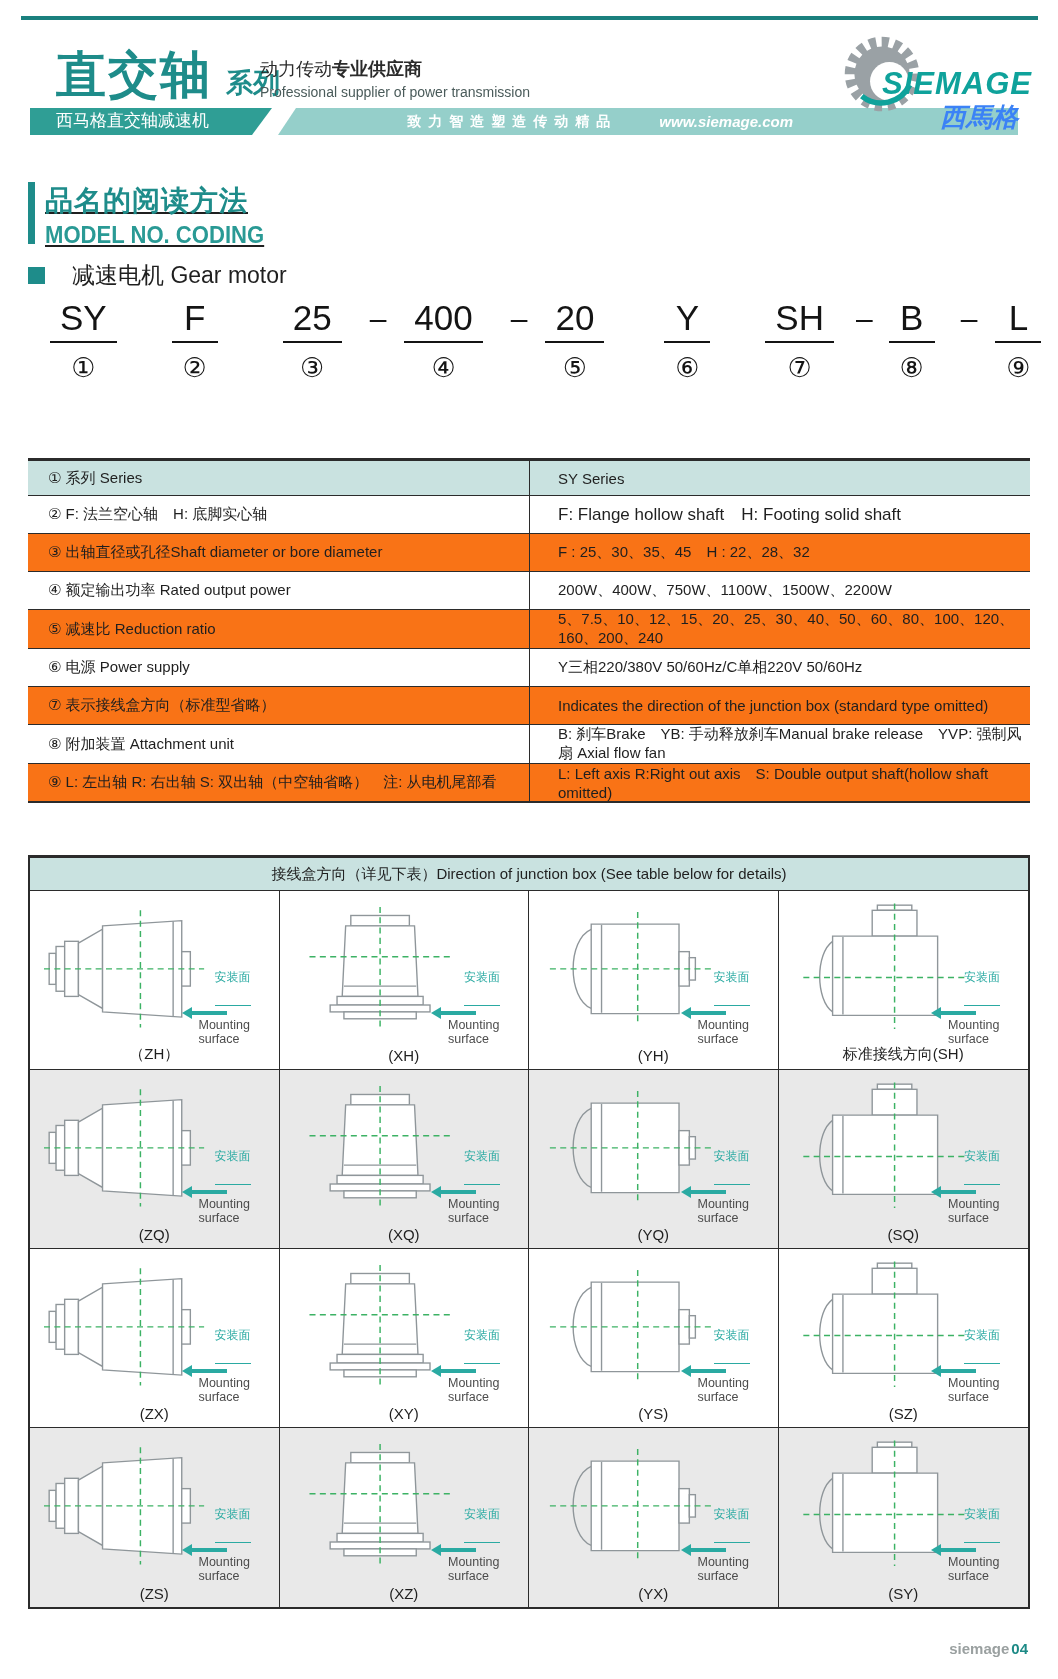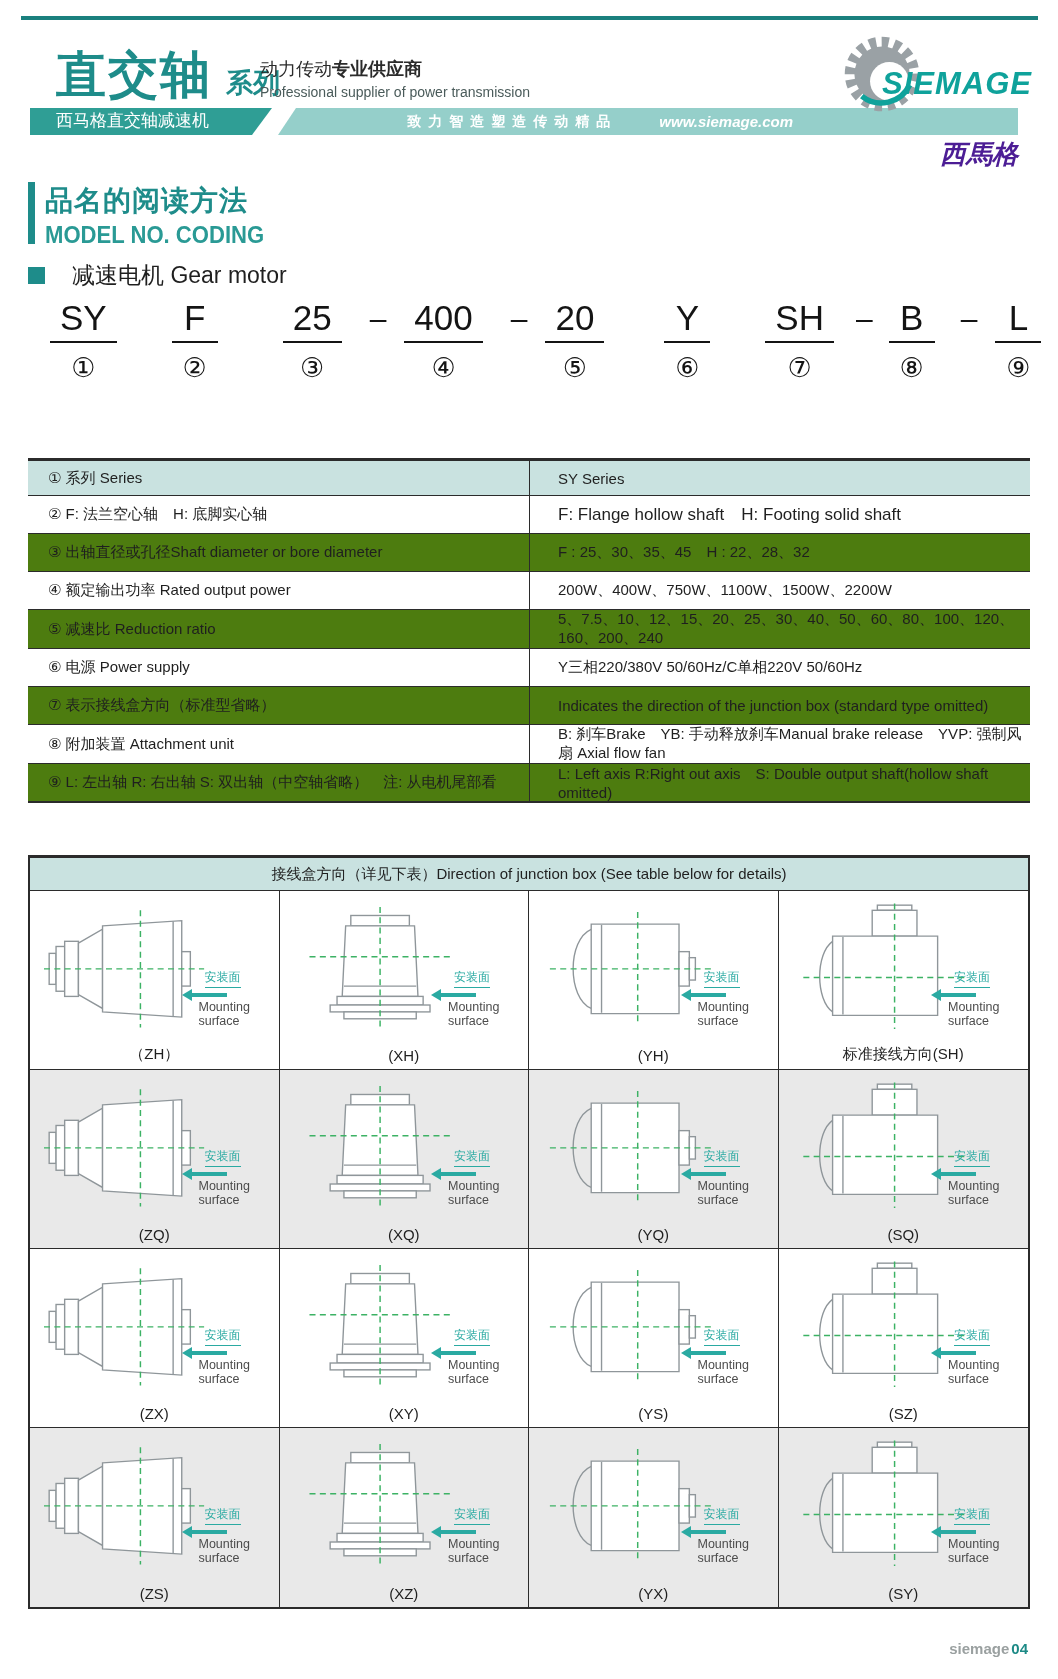--- a/index.html
+++ b/index.html
@@ -13,34 +13,34 @@
   .brand-small{font-size:27px;font-weight:bold;color:#1e8c8a;margin-left:14px;}
   .slogan{position:absolute;left:260px;top:57px;}
   .slogan-cn{font-size:18px;color:#2b2b2b;}
   .slogan-cn b{font-weight:bold;}
   .slogan-en{font-size:14px;color:#4a5b5a;margin-top:3px;}
   .logo{position:absolute;right:24px;top:28px;width:240px;height:110px;z-index:3;}
   .gear{position:absolute;left:42px;top:0;}
   .logo-text{position:absolute;left:88px;top:38px;font-size:31px;font-style:italic;font-weight:900;
              color:#0fa29b;letter-spacing:1px;}
   .logo-cn{position:absolute;left:146px;top:72px;font-size:26px;font-weight:bold;font-style:italic;
-           color:#4c1d95;font-family:"DejaVu Serif","Liberation Serif",serif;margin-top:37px;}
+           color:#3b82f6;font-family:"DejaVu Serif","Liberation Serif",serif;}
   .subbar{position:absolute;left:30px;right:40px;top:108px;height:27px;z-index:1;}
   .subbar-dark{position:absolute;left:0;top:0;width:242px;height:27px;background:#2f9e95;
                clip-path:polygon(0 0,100% 0,calc(100% - 20px) 100%,0 100%);
                color:#fff;font-size:17px;line-height:26px;padding-left:26px;box-sizing:border-box;}
   .subbar-light{position:absolute;left:248px;right:0;top:0;height:27px;background:#95cfca;
                 clip-path:polygon(18px 0,100% 0,100% 100%,0 100%);
                 display:flex;align-items:center;justify-content:flex-end;padding-right:225px;gap:42px;
                 color:#fff;box-sizing:border-box;}
   .subbar-slogan{font-size:14px;letter-spacing:7px;font-weight:bold;}
   .website{font-size:15px;font-weight:bold;font-style:italic;}
 
   
-  .titleblock{position:absolute;left:28px;top:182px;display:flex;}
+  .titleblock{position:absolute;left:28px;top:182px;display:flex;text-decoration:underline;}
   .vbar{width:7px;height:62px;background:#1e8c8a;margin-right:10px;}
   .t-cn{font-size:28px;font-weight:bold;color:#1e8c8a;letter-spacing:1px;}
   .t-en{font-size:24px;font-weight:bold;color:#2a9a95;letter-spacing:0;transform:scaleX(.92);
         transform-origin:left;margin-top:1px;}
   .subsection{position:absolute;left:28px;top:260px;font-size:23px;color:#1f1f1f;display:flex;align-items:center;gap:21px;}
   .sq{display:inline-block;width:17px;height:17px;background:#1e8c8a;margin-right:6px;}
 
   
   .modelcode{position:absolute;left:30px;top:298px;right:20px;display:flex;align-items:flex-start;}
   .mc{text-align:center;}
@@ -56,37 +56,37 @@
   .ctable{position:absolute;left:28px;right:28px;top:458px;border-top:3px solid #2b2b2b;
           border-bottom:2px solid #2b2b2b;}
   .crow{display:flex;border-bottom:1.5px solid #2b2b2b;min-height:37px;align-items:stretch;}
   .crow:last-child{border-bottom:none;}
   .crow.hd{min-height:34px;text-align:right;}
   .cl{width:502px;border-right:1.5px solid #2b2b2b;display:flex;align-items:center;
       padding-left:20px;box-sizing:border-box;font-size:15px;}
   .cr{flex:1;display:flex;align-items:center;padding-left:28px;box-sizing:border-box;font-size:15px;}
   .crow:nth-child(2) .cr{font-size:17px;}
   .bg-teal{background:#c9e2e0;}
-  .bg-gray{background:#4d7c0f;}
+  .bg-gray{background:#f97316;}
 
   
   .jtable{position:absolute;left:28px;right:28px;top:855px;border-radius:14px;}
   .jhead{height:32px;line-height:32px;text-align:center;background:#c9e2e0;font-size:15px;
          border-top:3px solid #2b2b2b;border-left:2px solid #2b2b2b;border-right:2px solid #2b2b2b;
          border-bottom:1px solid #2b2b2b;}
   .jgrid{display:grid;grid-template-columns:repeat(4,1fr);grid-auto-rows:179px;
          border:2px solid #2b2b2b;border-top:none;}
   .jcell{position:relative;border-right:1px solid #2b2b2b;border-bottom:1px solid #2b2b2b;background:#fff;}
   .jcell:nth-child(4n){border-right:none;}
   .jcell:nth-child(n+13){border-bottom:none;}
   .jcell.gray{background:#e9e9e9;}
   .motor{position:absolute;left:14px;top:8px;}
   .mount{position:absolute;right:4px;top:76px;width:86px;}
   .mount-cn{display:inline-block;color:#2aaaa2;font-size:12px;border-bottom:1px solid #2aaaa2;
-            padding-bottom:1px;margin-left:16px;}
+            padding-bottom:19px;margin-left:26px;}
   .mount-arrow{position:relative;width:36px;height:4px;background:#2aaaa2;margin:5px 0 3px 2px;}
   .mount-arrow:before{content:"";position:absolute;left:-9px;top:-4px;border-top:6px solid transparent;
             border-bottom:6px solid transparent;border-right:10px solid #2aaaa2;}
   .mount-en{color:#4c4c4c;font-size:12.5px;line-height:1.15;margin-left:10px;}
   .jlabel{position:absolute;left:0;right:0;bottom:5px;text-align:center;font-size:15px;color:#1f1f1f;}
 
   
   .footer{position:absolute;right:30px;top:1640px;font-size:15px;font-weight:bold;}
   .f-brand{color:#9aa0a0;}
   .f-page{color:#1d8a86;margin-left:2px;}

